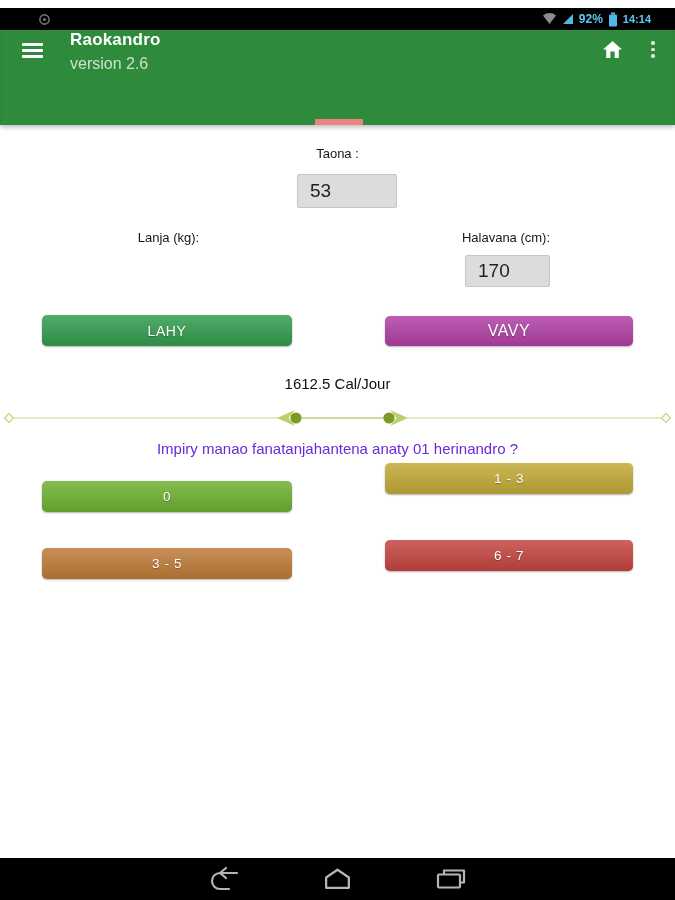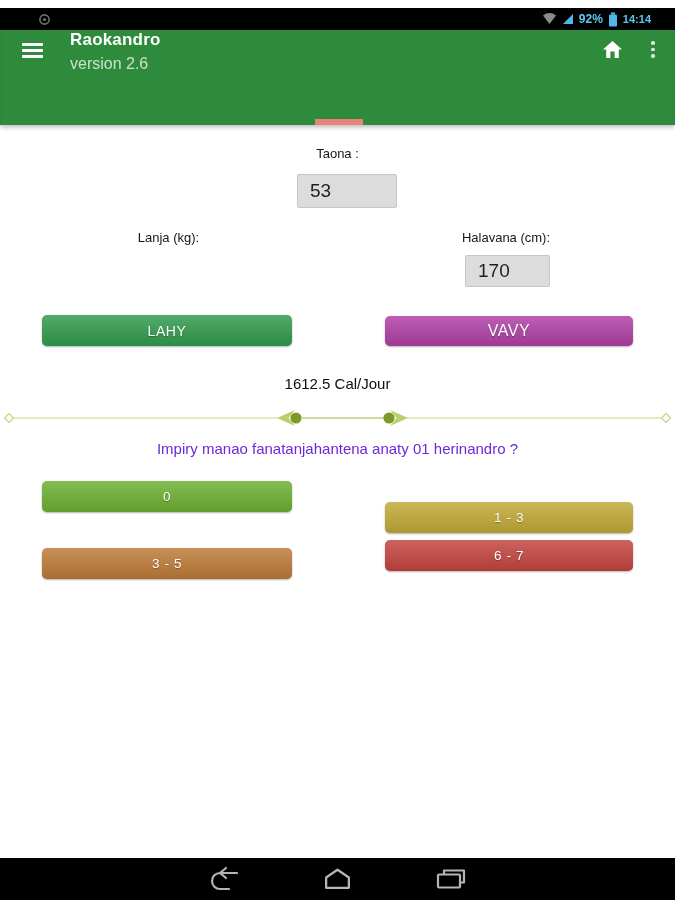--- a/index.html
+++ b/index.html
@@ -143,21 +143,21 @@
       <circle cx="389" cy="10" r="5.6" fill="#7d9a28"></circle>
       <polygon points="390,2 408,10 390,18 396.5,10" fill="#b9d06e"></polygon>
       <line x1="407" y1="10" x2="661" y2="10" stroke="#dbe6ad" stroke-width="1.4"></line>
       <path d="M666 5.5 L670.5 10 L666 14.5 L661.5 10 Z" fill="#ffffff" stroke="#c3d67e" stroke-width="1.2"></path>
     </svg>
   </div>
 
   <div class="center-text question-text" style="top:440px;">Impiry manao fanatanjahantena anaty 01 herinandro ?</div>
 
   <button class="btn btn-left" style="top: 481px; background-color: rgb(108, 176, 49);">0</button>
-  <button class="btn btn-right" style="top: 502px; background-color: rgb(193, 169, 54); text-align: center;">1 - 3</button>
+  <button class="btn btn-right" style="top: 463px; background-color: rgb(193, 169, 54); text-align: center;">1 - 3</button>
   <button class="btn btn-left" style="top: 548px; background-color: rgb(189, 122, 55);">3 - 5</button>
   <button class="btn btn-right" style="top: 540px; background-color: rgb(196, 68, 63);">6 - 7</button>
 
 
   <div class="nav-bar">
     <button class="nav-btn nav-back">
       <svg width="34" height="25" viewBox="0 0 34 25">
         <path d="M29 7 H12 a8 8 0 0 0 0 16 h9" fill="none" stroke="#b5b5b5" stroke-width="2.2" stroke-linecap="round" stroke-linejoin="round"></path>
         <path d="M18 2 L12 7 L18 12" fill="none" stroke="#b5b5b5" stroke-width="2.2" stroke-linecap="round" stroke-linejoin="round"></path>
       </svg>

